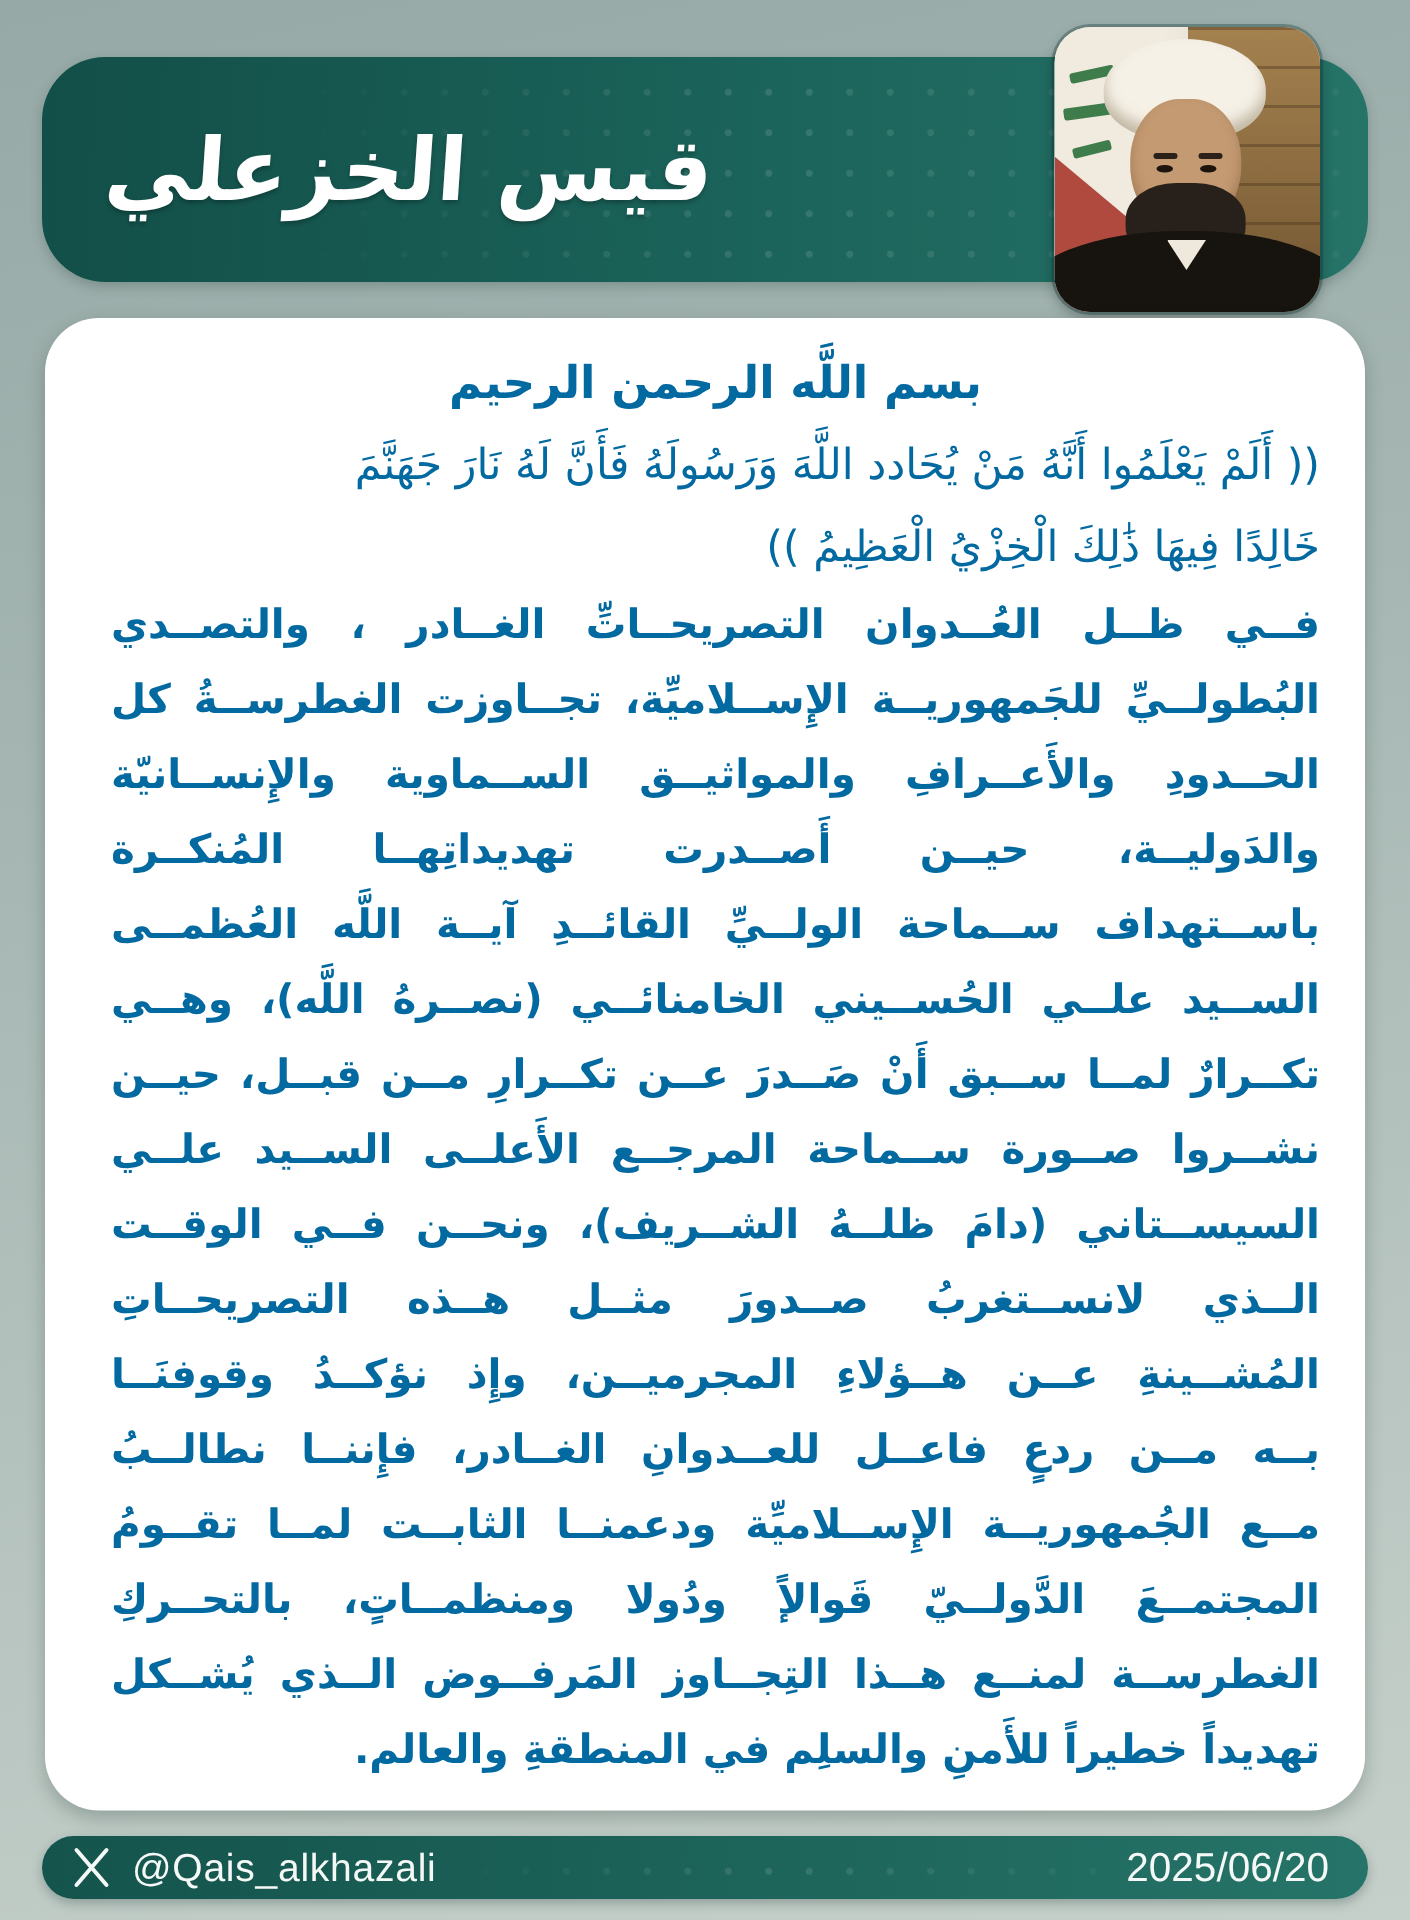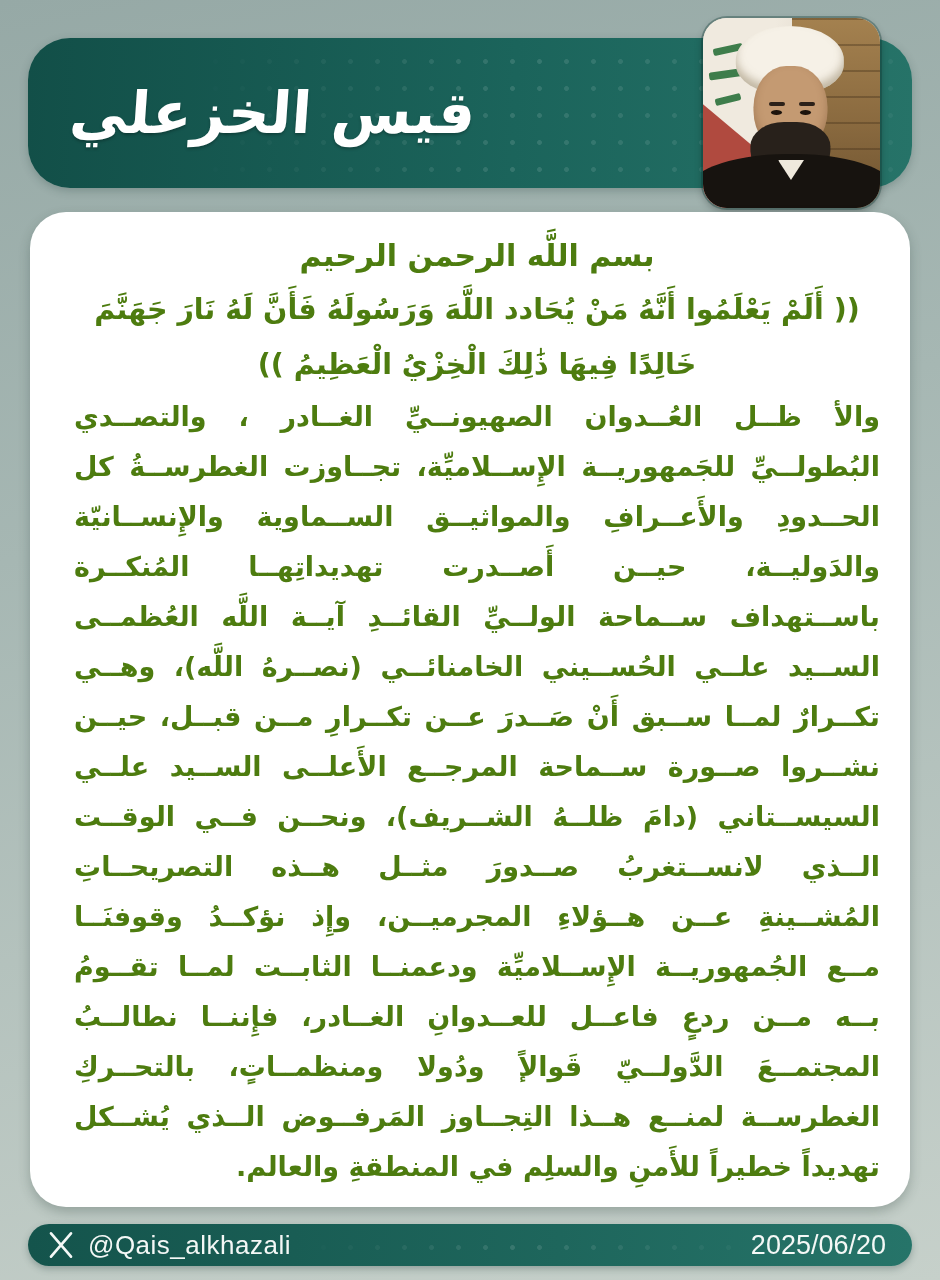--- a/index.html
+++ b/index.html
@@ -63,25 +63,25 @@
     width:80px;height:58px;background:#28211b;border-radius:42% 42% 50% 50%;}
   .photo .robe{position:absolute;left:-12%;bottom:0;width:124%;height:54px;
     background:#17130f;border-radius:48% 48% 0 0/78% 78% 0 0;}
   .photo .shirt{position:absolute;left:50%;bottom:28px;transform:translateX(-52%);
     width:26px;height:20px;background:#efe9dd;clip-path:polygon(0 0,100% 0,50% 100%);}
 
   
   .card{
     position:absolute;left:30px;top:212px;width:880px;height:995px;
     background:#ffffff;border-radius:36px;box-sizing:border-box;
-    padding:18px 30px 12px 44px;direction:rtl;color:#4d7c0f;overflow:hidden;
+    padding:18px 30px 12px 44px;direction:rtl;color:#0369a1;overflow:hidden;
     box-shadow:0 5px 12px rgba(40,60,55,.28);
   }
   .basmala{font-size:30px;font-weight:bold;text-align:center;line-height:52px;}
-  .verse-line{font-size:28.5px;font-weight:bold;text-align:center;line-height:55px;}
+  .verse-line{font-size:28.5px;font-weight:normal;line-height:55px;}
   .body-line{
     font-size:27px;font-weight:bold;line-height:50px;
     text-align:justify;text-align-last:justify;white-space:nowrap;
   }
   .body-line.last{text-align-last:right;}
 
   
   .footer-bar{
     position:absolute;left:28px;top:1224px;width:884px;height:42px;
     border-radius:21px;display:flex;align-items:center;
@@ -121,33 +121,33 @@
     <div class="eye r"></div>
     <div class="beard"></div>
     <div class="robe"></div>
     <div class="shirt"></div>
   </div>
 
   <div class="card">
     <div class="basmala">بسم اللَّه الرحمن الرحيم</div>
     <div class="verse-line">(( أَلَمْ يَعْلَمُوا أَنَّهُ مَنْ يُحَادد اللَّهَ وَرَسُولَهُ فَأَنَّ لَهُ نَارَ جَهَنَّمَ</div>
     <div class="verse-line">خَالِدًا فِيهَا ذَٰلِكَ الْخِزْيُ الْعَظِيمُ ))</div>
-    <div class="body-line">والأ ظــل العُــدوان الصهيونــيِّ الغــادر ، والتصــدي</div>
+    <div class="body-line">فــي ظــل العُــدوان التصريحــاتِّ الغــادر ، والتصــدي</div>
     <div class="body-line">البُطولــيِّ للجَمهوريــة الإِســلاميِّة، تجــاوزت الغطرســةُ كل</div>
     <div class="body-line">الحــدودِ والأَعــرافِ والمواثيــق الســماوية والإِنســانيّة</div>
     <div class="body-line">والدَوليــة، حيــن أَصــدرت تهديداتِهــا المُنكــرة</div>
     <div class="body-line">باســتهداف ســماحة الولــيِّ القائــدِ آيــة اللَّه العُظمــى</div>
     <div class="body-line">الســيد علــي الحُســيني الخامنائــي (نصــرهُ اللَّه)، وهــي</div>
     <div class="body-line">تكــرارٌ لمــا ســبق أَنْ صَــدرَ عــن تكــرارِ مــن قبــل، حيــن</div>
     <div class="body-line">نشــروا صــورة ســماحة المرجــع الأَعلــى الســيد علــي</div>
     <div class="body-line">السيســتاني (دامَ ظلــهُ الشــريف)، ونحــن فــي الوقــت</div>
     <div class="body-line">الــذي لانســتغربُ صــدورَ مثــل هــذه التصريحــاتِ</div>
     <div class="body-line">المُشــينةِ عــن هــؤلاءِ المجرميــن، وإِذ نؤكــدُ وقوفنَــا</div>
+    <div class="body-line">بــه مــن ردعٍ فاعــل للعــدوانِ الغــادر، فإِننــا نطالــبُ</div>
     <div class="body-line">مــع الجُمهوريــة الإِســلاميِّة ودعمنــا الثابــت لمــا تقــومُ</div>
-    <div class="body-line">بــه مــن ردعٍ فاعــل للعــدوانِ الغــادر، فإِننــا نطالــبُ</div>
     <div class="body-line">المجتمــعَ الدَّولــيّ قَوالإً ودُولا ومنظمــاتٍ، بالتحــركِ</div>
     <div class="body-line">الغطرســة لمنــع هــذا التِجــاوز المَرفــوض الــذي يُشــكل</div>
     <div class="body-line last">تهديداً خطيراً للأَمنِ والسلِم في المنطقةِ والعالم.</div>
   </div>
 
   <div class="footer-bar">
     <div class="dots"></div>
     <span class="x-logo">
       <svg width="30" height="30" viewBox="0 0 36 36" aria-hidden="true">
         <path d="M6 4 L30 32 M30 4 L6 32" stroke="#f4f8f6" stroke-width="3.2" fill="none" stroke-linecap="round"></path>

